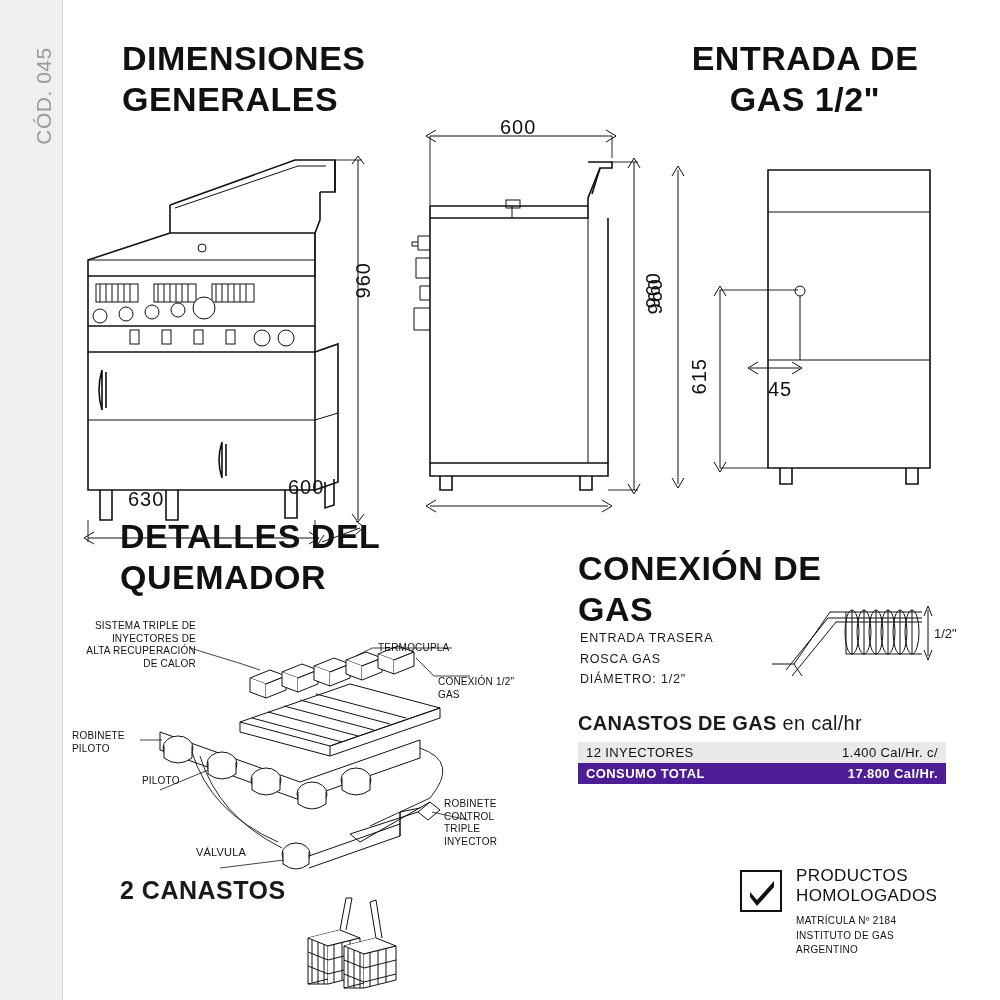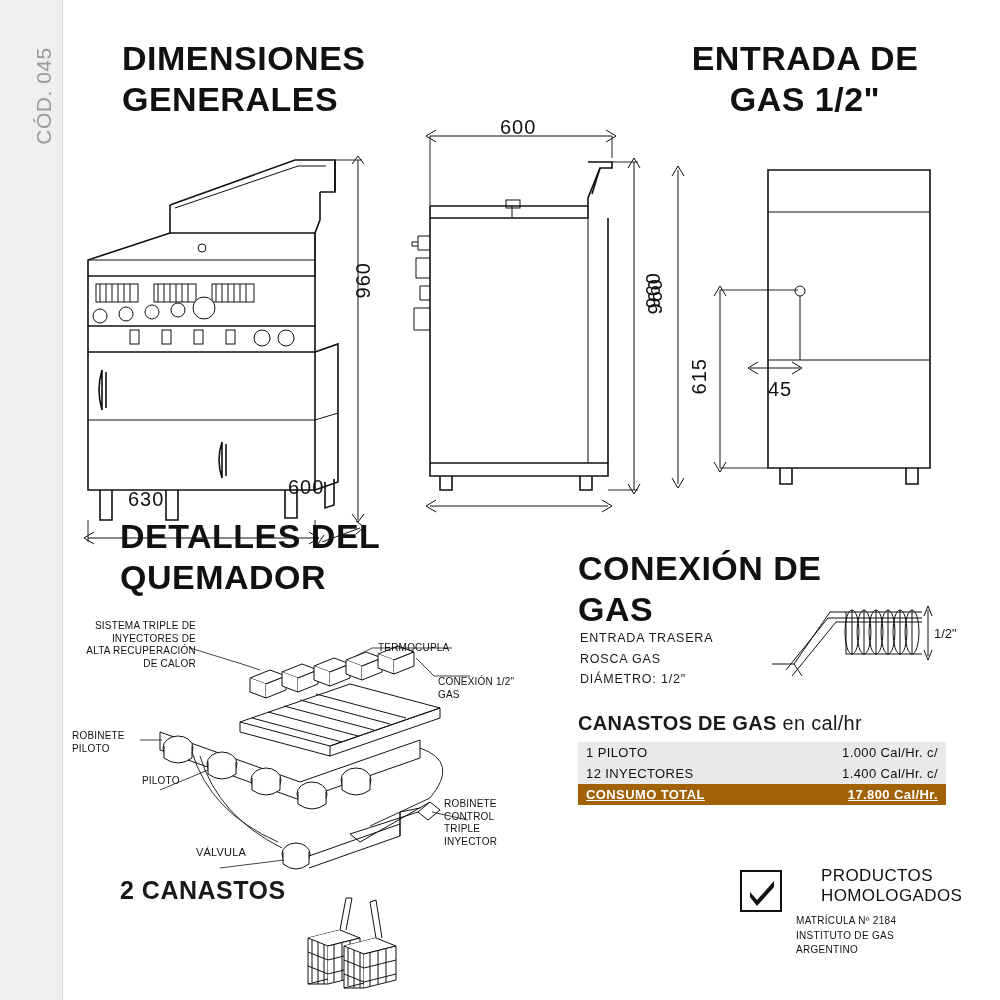--- a/index.html
+++ b/index.html
@@ -45,30 +45,30 @@
 
   .consumo-title{position:absolute;left:578px;top:712px;font-size:20px;font-weight:bold;letter-spacing:.3px;}
   .consumo-title span.light{font-weight:normal;}
 
   table.consumo{
     position:absolute;left:578px;top:742px;width:368px;border-collapse:collapse;
     font-size:13px;letter-spacing:.4px;
   }
   table.consumo td{padding:3px 8px;}
   table.consumo tr.grey td{background:#e9e9e9;color:#111;}
-  table.consumo tr.dark td{background:#a16207;color:#fff;font-weight:bold;text-decoration:underline;}
+  table.consumo tr.dark td{background:#4c1d95;color:#fff;font-weight:bold;}
   td.r{text-align:right;}
 
   
   .homo{position:absolute;left:740px;top:866px;width:215px;}
   .homo-box{
     position:absolute;left:0;top:4px;width:38px;height:38px;border:2px solid #111;
   }
   .homo-check{position:absolute;left:6px;top:8px;width:28px;height:26px;}
-  .homo-t1{position:absolute;left:56px;top:0px;font-size:17px;letter-spacing:.4px;line-height:1.2;color:#111;margin-left:25px;}
+  .homo-t1{position:absolute;left:56px;top:0px;font-size:17px;letter-spacing:.4px;line-height:1.2;color:#111;}
   .homo-t2{position:absolute;left:56px;top:48px;font-size:10px;letter-spacing:.3px;line-height:1.45;color:#111;}
 
   .canastos{position:absolute;left:120px;top:876px;font-size:25px;font-weight:bold;letter-spacing:.5px;}
 
   svg{display:block;overflow:visible;}
   .ln{fill:none;stroke:#111;stroke-width:1.6;}
   .lnT{fill:none;stroke:#111;stroke-width:1;}
   .lnThin{fill:none;stroke:#111;stroke-width:.9;}
   .dim{fill:none;stroke:#111;stroke-width:1;}
   .lead{fill:none;stroke:#111;stroke-width:.8;}
@@ -372,24 +372,20 @@
     <path class="dim" d="M152,54 L156,64 L160,54"></path>
   </svg>
   <div style="position:absolute;left:934px;top:626px;font-size:13px">1/2"</div>
 
   <div class="consumo-title">
     <span>CANASTOS DE GAS</span><span class="light"> en cal/hr</span>
   </div>
 
   <table class="consumo">
     <tbody>
-        <tr class="grey">
-      <td>1 PILOTO</td>
-      <td class="r">1.000 Cal/Hr. c/</td>
-    </tr>
     <tr class="grey">
       <td>12 INYECTORES</td>
       <td class="r">1.400 Cal/Hr. c/</td>
     </tr>
     <tr class="dark">
       <td>CONSUMO TOTAL</td>
       <td class="r">17.800 Cal/Hr.</td>
     </tr>
   </tbody>
     </table>

